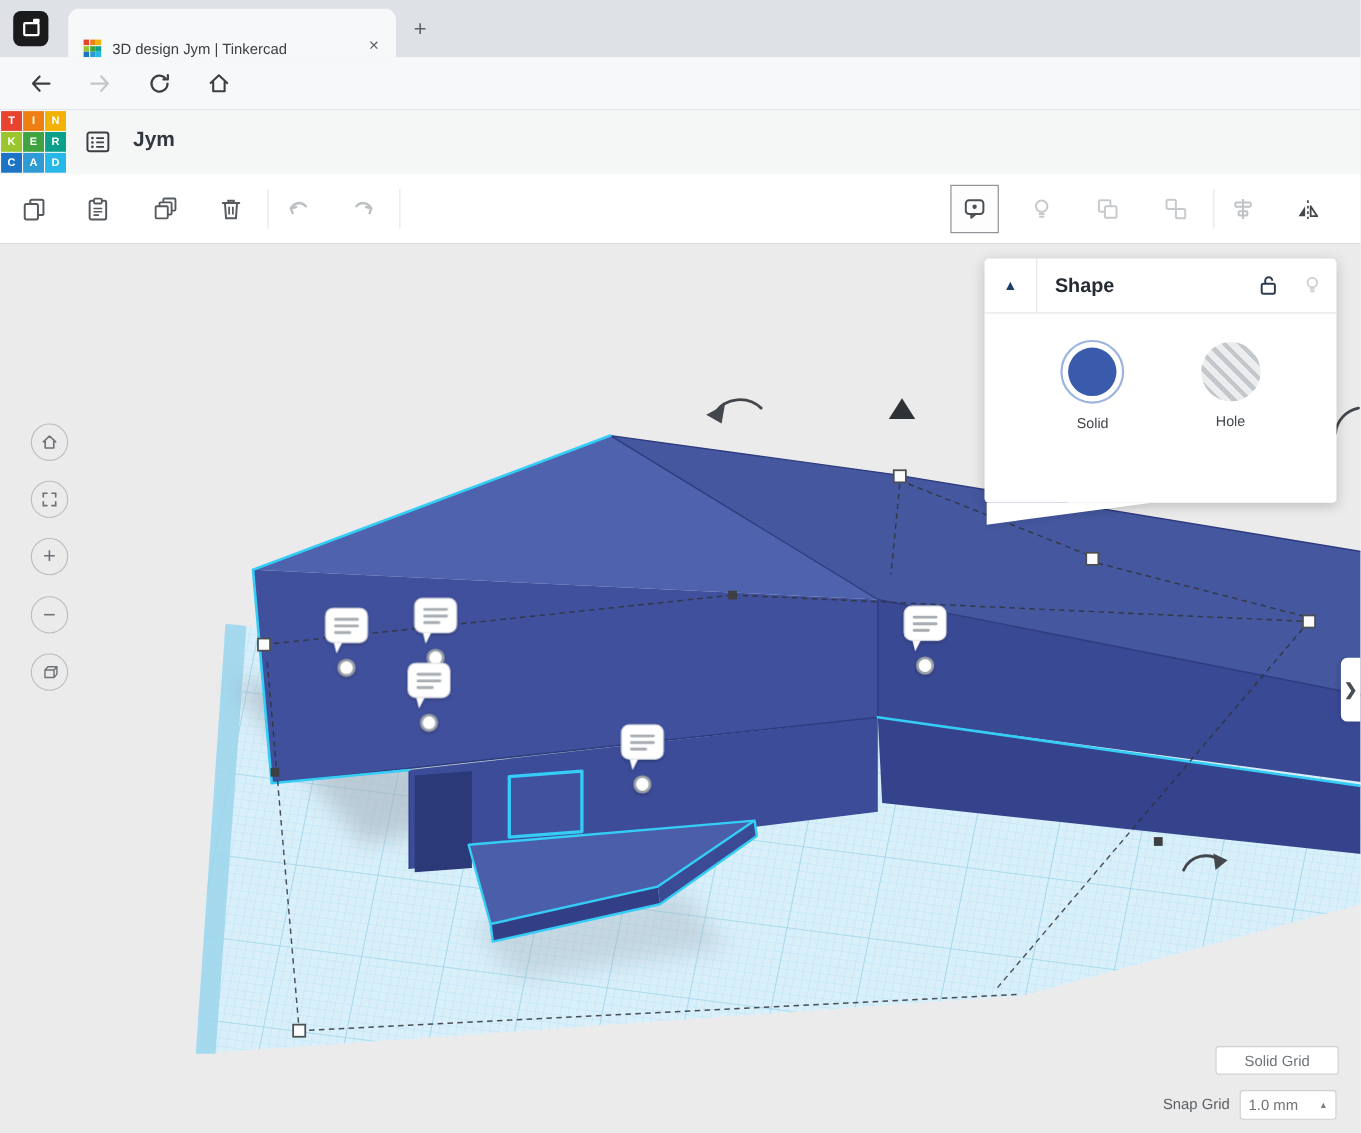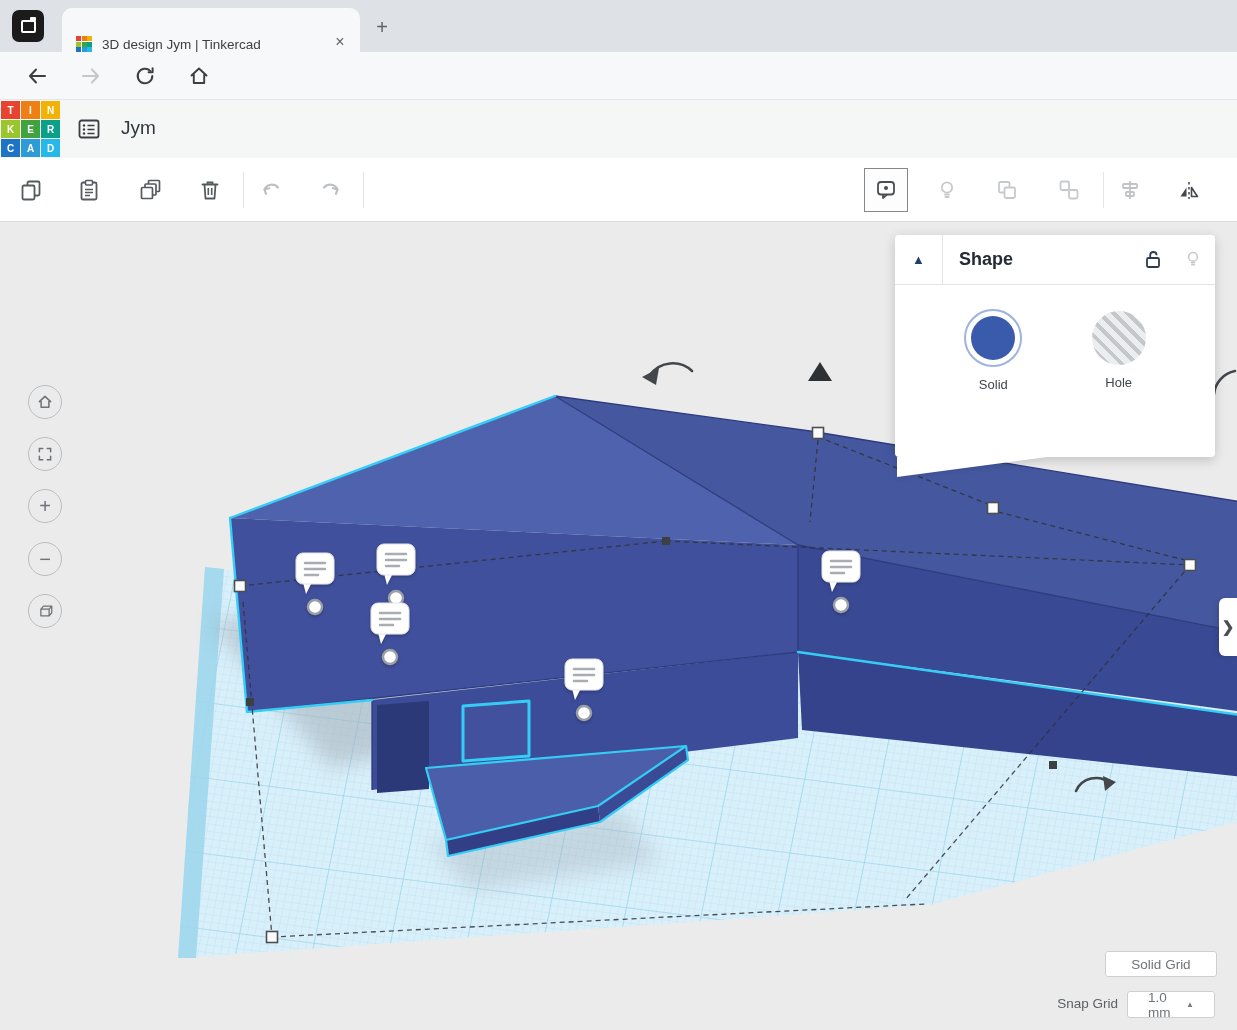--- a/index.html
+++ b/index.html
@@ -21,21 +21,21 @@
   .navbar { position:absolute; left:0; top:52px; width:1237px; height:48px; background:#f7f8f9; border-bottom:1px solid #e4e6e7; }
   .nav-btn { position:absolute; top:11px; width:26px; height:26px; display:flex; align-items:center; justify-content:center; }
   .url-lock { position:absolute; left:254px; top:63px; }
   .url-text { position:absolute; left:290px; top:63px; font-size:17px; color:#5b5f63; letter-spacing:0.2px; }
 
   
   .tc-header { position:absolute; left:0; top:100px; width:1237px; height:58px; background:#f5f6f6; }
   .tc-logo { position:absolute; left:1px; top:1px; display:grid; grid-template-columns:repeat(3,19px); grid-template-rows:repeat(3,18px); gap:1px; }
   .tc-logo span { display:flex; align-items:center; justify-content:center; color:#fff; font-size:10px; font-weight:bold; }
   .menu-ic { position:absolute; left:76px; top:16px; }
-  .doc-title { position:absolute; left:121px; top:17px; font-size:19px; font-weight:normal; color:#32383f; }
+  .doc-title { position:absolute; left:121px; top:17px; font-size:19px; font-weight:bold; color:#32383f; }
 
   
   .tc-toolbar { position:absolute; left:0; top:158px; width:1237px; height:64px; background:#ffffff; border-bottom:1px solid #d8dadb; }
   .tbtn { position:absolute; top:20px; width:24px; height:24px; }
   .tdiv { position:absolute; top:14px; width:1px; height:36px; background:#e3e4e5; }
   .focus-box { position:absolute; left:864px; top:10px; width:44px; height:44px; border:1px solid #84888c; background:#fdfdfd; }
 
   
   .canvas { position:absolute; left:0; top:222px; width:1237px; height:808px; background:#ebebec; }
   .scene { position:absolute; left:0; top:0; }
@@ -55,21 +55,21 @@
   .swatch { display:flex; flex-direction:column; align-items:center; }
   .ring { width:58px; height:58px; border:2px solid #9db3e0; border-radius:50%; display:flex; align-items:center; justify-content:center; }
   .dot-solid { width:44px; height:44px; border-radius:50%; }
   .dot-hole { width:54px; height:54px; border-radius:50%; margin-top:2px;
       background:repeating-linear-gradient(45deg,#c4c8cc 0 4px,#ecedee 4px 10px); }
   .swatch-label { margin-top:10px; font-size:13px; color:#41464b; }
 
   
   .edit-grid { position:absolute; left:1105px; top:729px; width:112px; height:26px; background:#fff; border:1px solid #cdd0d2; border-radius:3px; font-size:13.5px; color:#6f7478; display:flex; align-items:center; justify-content:center; }
   .snap-label { position:absolute; left:1010px; top:774px; width:108px; text-align:right; font-size:13.5px; color:#5c6064; }
-  .snap-dd { position:absolute; left:1127px; top:769px; width:88px; height:27px; background:#fff; border:1px solid #cdd0d2; border-radius:3px; font-size:13.5px; color:#6f7478; display:flex; align-items:center; padding:0 20px; }
+  .snap-dd { position:absolute; left:1127px; top:769px; width:88px; height:27px; background:#fff; border:1px solid #cdd0d2; border-radius:3px; font-size:13.5px; color:#6f7478; display:flex; align-items:center; padding:0 7px; }
   .snap-dd .caret { margin-left:auto; font-size:8px; color:#7a7e82; }
 
   .panel-chevron { position:absolute; left:1219px; top:376px; width:18px; height:58px; background:#fff; border-radius:6px 0 0 6px; box-shadow:-2px 1px 5px rgba(0,0,0,.12); display:flex; align-items:center; justify-content:center; color:#4a4f54; font-size:15px; font-weight:bold; }
 </style>
 </head>
 <body>
 
 <div id="root">
 
   <div class="tabbar">

